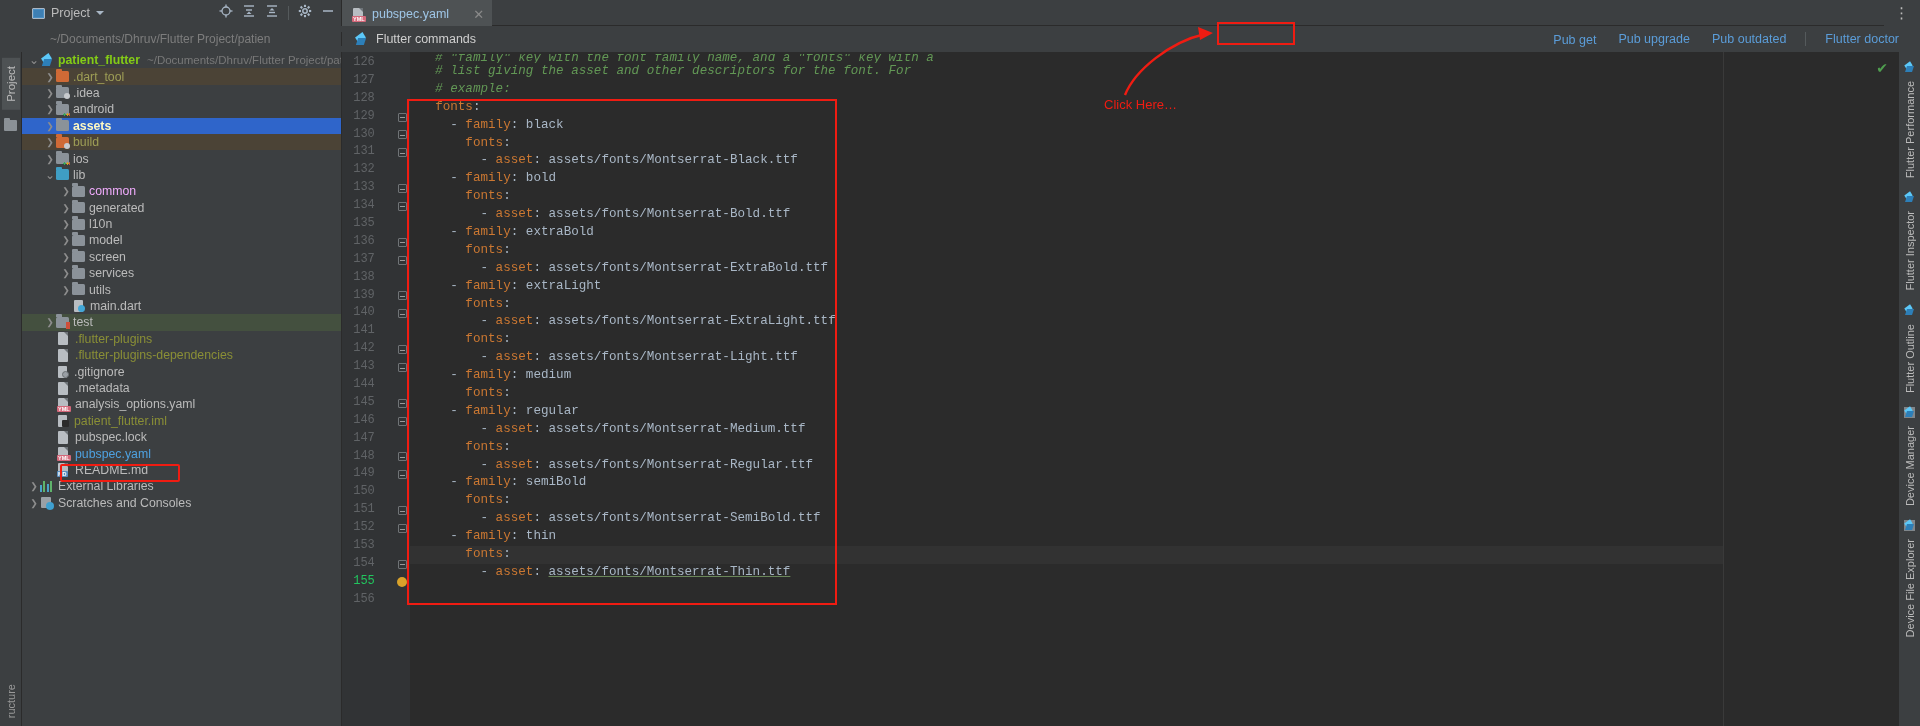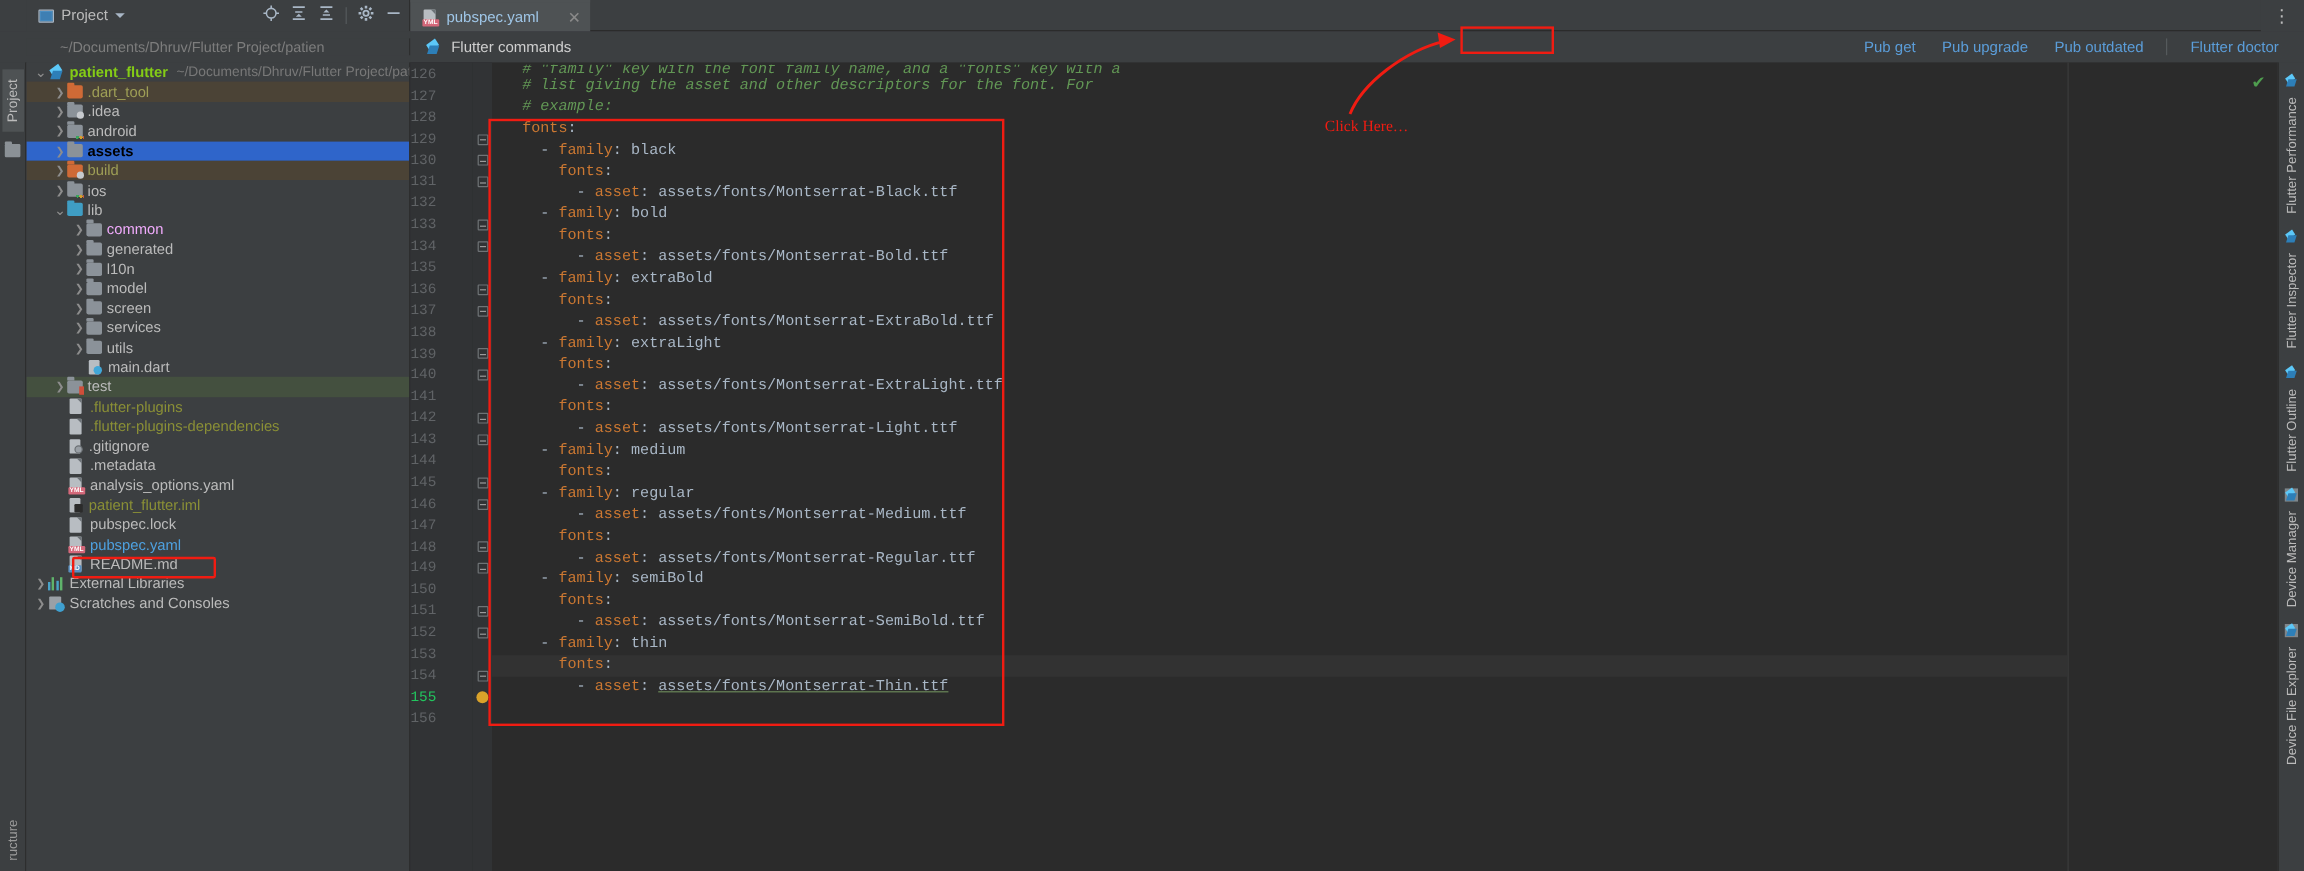--- a/index.html
+++ b/index.html
@@ -93,21 +93,21 @@
   .vstrip .vbottom { margin-top:auto; margin-bottom:4px; }
   .vstrip .vbottom span { writing-mode: vertical-rl; transform: rotate(180deg); color:#9a9a9a; font-size:11px;}
 
   
   .tree { width:320px; background:#3c3f41; overflow:hidden; border-right:1px solid #2b2b2b; position:relative;}
   .row { height:16.4px; display:flex; align-items:center; font-size:12.3px; color:#bbbbbb; white-space:nowrap; padding-right:4px;}
   .row .arrow { width:12px; text-align:center; color:#8d8d8d; font-size:9px; flex:0 0 12px;}
   .row .arrow.empty { visibility:hidden; }
   .row .fname { margin-left:4px; }
   .row.selected { background:#2f65ca; }
-  .row.selected .fname { color:#000000; font-weight:bold; }
+  .row.selected .fname { color:#fef9c3; font-weight:bold; }
   .row.vcs-changed { background:#4b4336; }
   .row.vcs-test { background:#44503f; }
   .row.root .fname { font-weight:bold; color:#dcdcdc; }
   .row .path { color:#787878; margin-left:7px; font-size:11.5px; }
 
   .folder { width:13px; height:11px; flex:0 0 13px; position:relative; }
   .folder .body { position:absolute; inset:0; background:#8b9299; border-radius:1.5px; }
   .folder .tab-n { position:absolute; left:0; top:-2.5px; width:6px; height:3px; background:#8b9299; border-radius:1px 1px 0 0;}
   .folder.orange .body, .folder.orange .tab-n { background:#cf6a36; }
   .folder.blue .body, .folder.blue .tab-n { background:#3f9ec4; }
@@ -132,21 +132,21 @@
 
   .scratchico{position:relative;width:14px;height:14px;flex:0 0 14px;}
   .scratchico .pg{position:absolute;left:1px;top:1px;width:10px;height:11px;background:#9aa0a6;border-radius:1px;}
   .scratchico .cl{position:absolute;right:0px;bottom:0px;width:8px;height:8px;border-radius:50%;background:#3fa0d0;}
 
   .hlbox { position:absolute; border:2px solid #f01c12; border-radius:2px; pointer-events:none; }
 
   
   .editor { flex:1; display:flex; background:#2b2b2b; position:relative; min-width:0;}
   .gutter-num { width:52px; background:#313335; color:#606366; font-family:"Liberation Mono", monospace;
-                font-size:12px; text-align:left; padding-right:8px; padding-top:2px;}
+                font-size:12px; text-align:center; padding-right:8px; padding-top:2px;}
   .gutter-num div { height:17.9px; line-height:17.9px; }
   .gutter-fold { width:16px; background:#313335; padding-top:2px; position:relative;}
   .gutter-fold div { height:17.9px; line-height:17.9px; text-align:center; color:#787878; font-size:10px;}
   .foldmark { display:inline-block; width:9px;height:9px;border:1px solid #6f7376;border-radius:1px;
               position:relative; vertical-align:middle; }
   .foldmark::after{content:"";position:absolute;left:1.5px;top:3.5px;width:5px;height:1px;background:#9a9a9a;}
   .bulb { display:inline-block; width:10px;height:10px;border-radius:50%;background:#d9a22a; vertical-align:middle;}
 
   .code { flex:1; font-family:"Liberation Mono", monospace; font-size:12.6px; padding-top:2px;
           position:relative; overflow:hidden; }
@@ -167,21 +167,21 @@
                           font-size:11px; padding:6px 2px; white-space:nowrap; }
   .mini-flutter { width:11px;height:11px; position:relative; margin-top:6px;}
   .mini-flutter::before{content:"";position:absolute;left:1px;top:0;width:7px;height:7px;background:#5cc8f8;
       transform:skewX(-20deg) rotate(45deg) scale(.85);}
   .mini-flutter::after{content:"";position:absolute;left:2px;top:4px;width:7px;height:6px;background:#2d7fb8;transform:skewX(-18deg);}
 
   .statuscheck { position:absolute; right:10px; top:8px; color:#4f9e4f; font-size:14px; }
 
   
   .annot { position:absolute; inset:0; pointer-events:none; }
-  .click-here { position:absolute; color:#f01c12; font-size:13px; font-family:Liberation Serif, serif; }
+  .click-here { position:absolute; color:#f01c12; font-size:13px; font-family:Liberation Sans, sans-serif; }
 </style>
 </head>
 <body>
 
 <div class="app">
 
   <div class="topbar">
     <div class="left-gutter"></div>
 
     <div class="proj-header">

